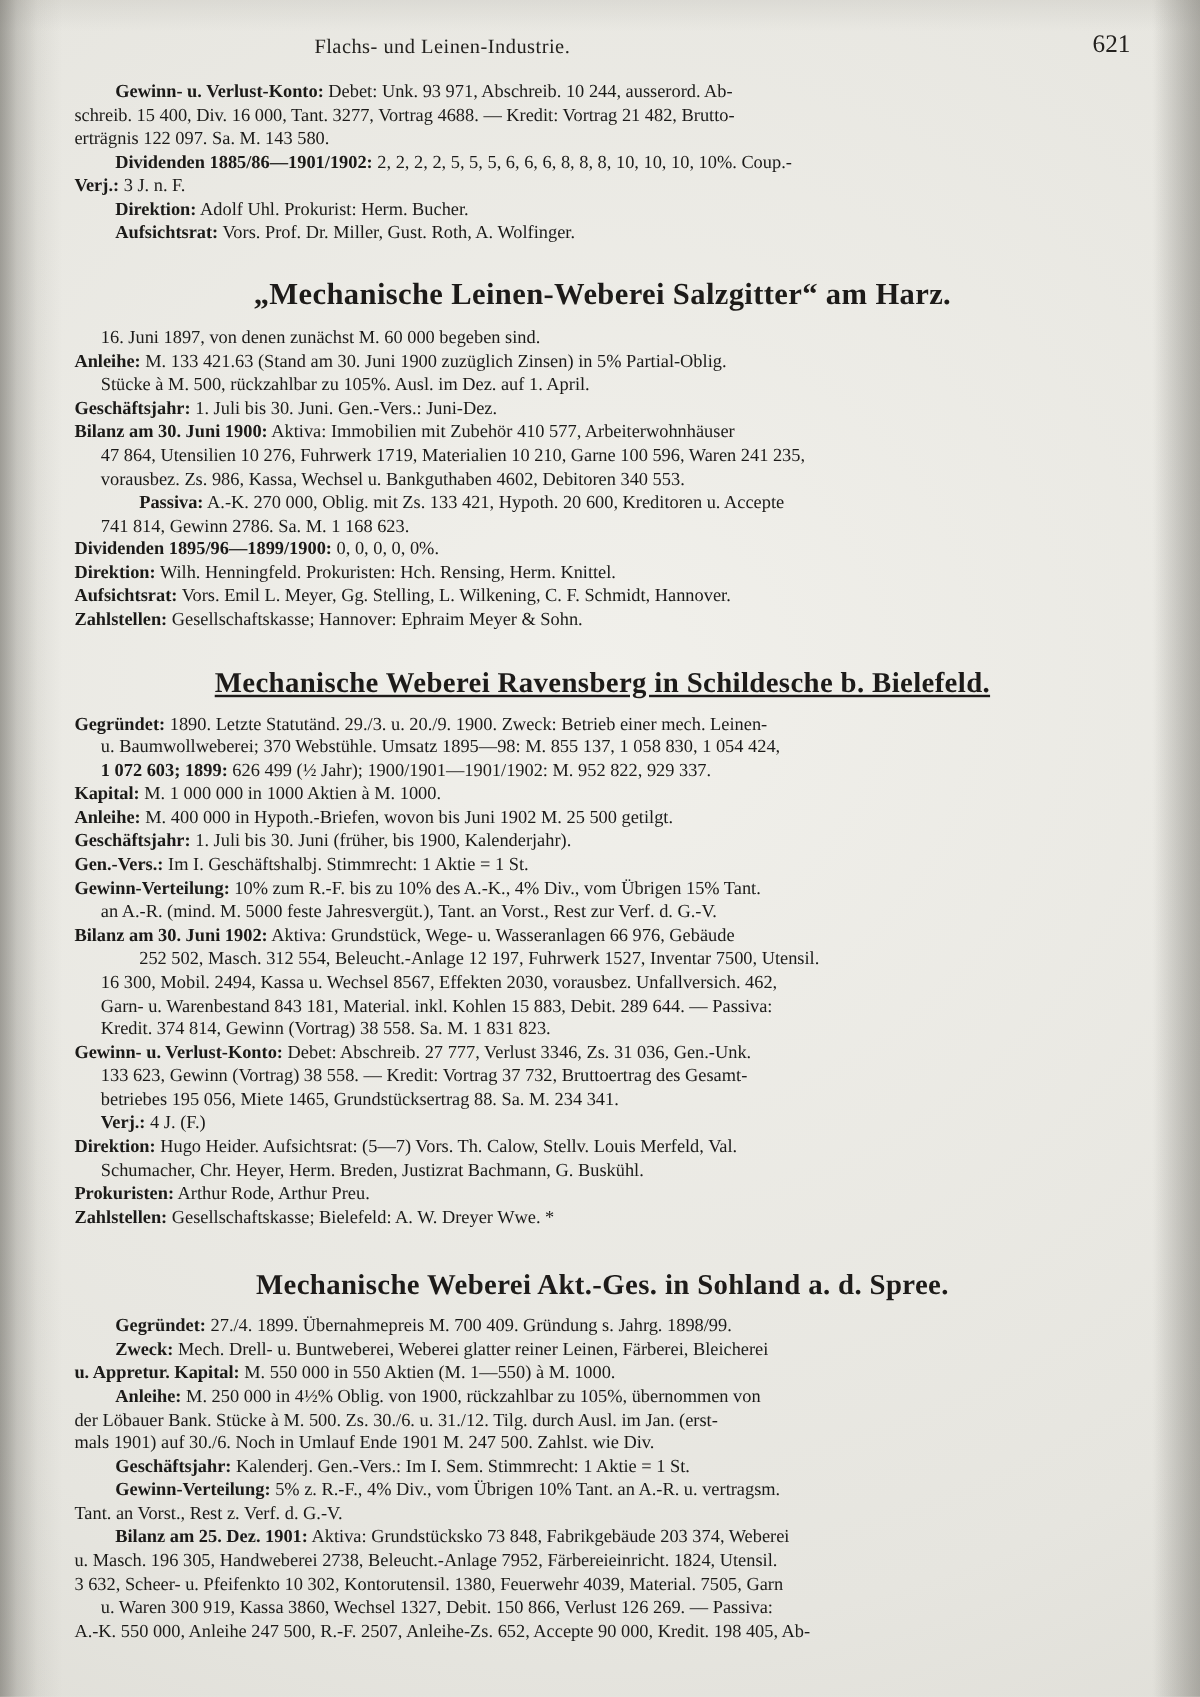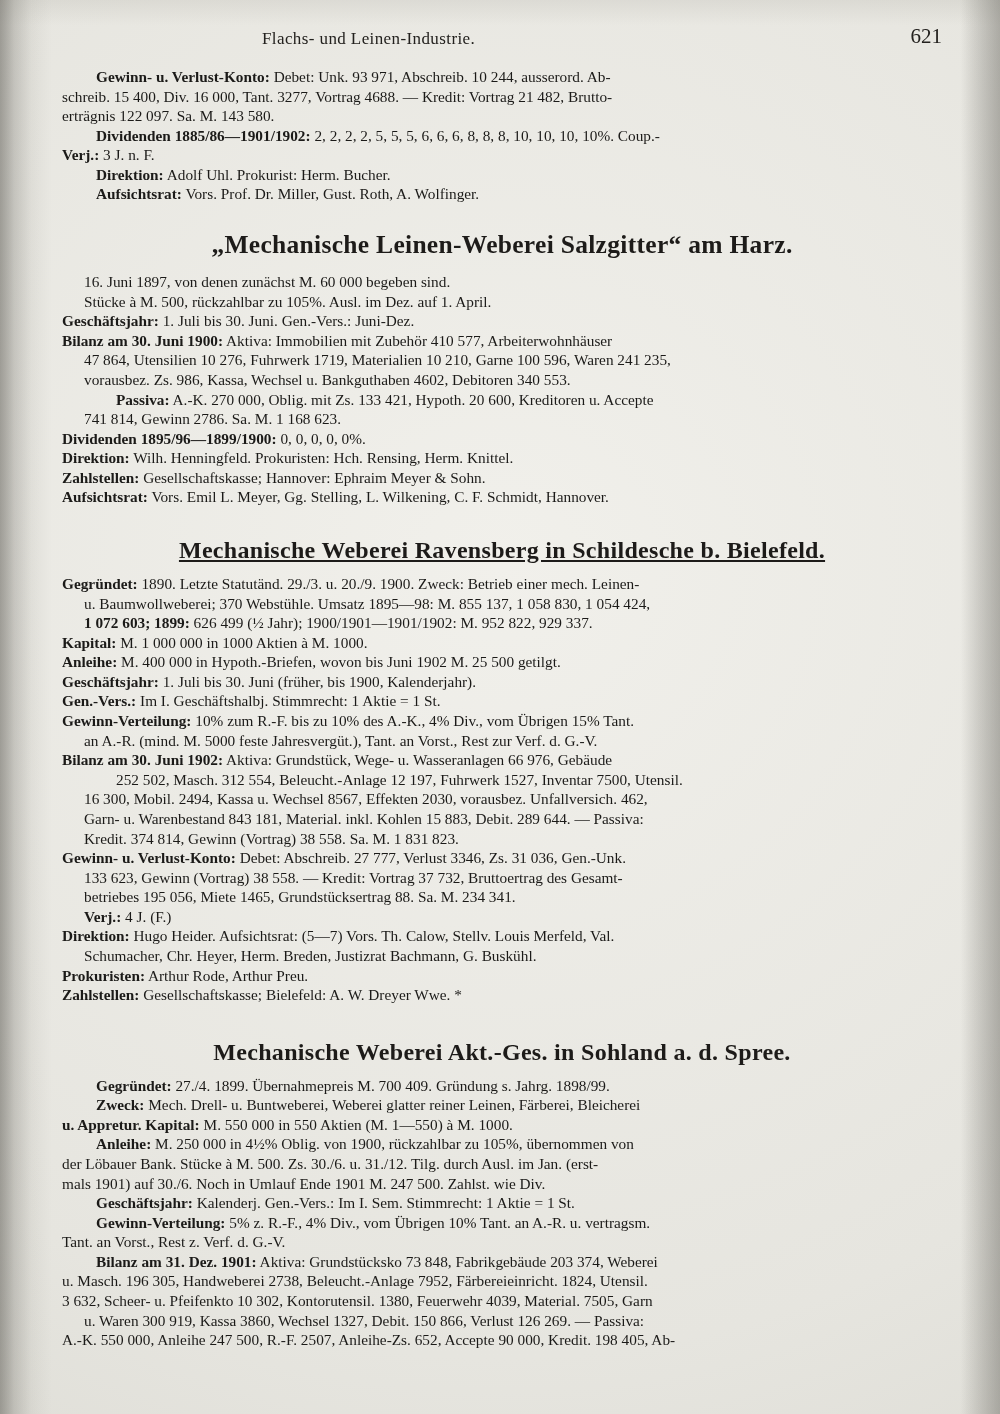--- a/index.html
+++ b/index.html
@@ -82,31 +82,32 @@
       <div class="ln">erträgnis 122 097.  Sa. M. 143 580.</div>
       <div class="ln ind1"><b>Dividenden 1885/86—1901/1902:</b> 2, 2, 2, 2, 5, 5, 5, 6, 6, 6, 8, 8, 8, 10, 10, 10, 10%.  Coup.-</div>
       <div class="ln"><b>Verj.:</b> 3 J. n. F.</div>
       <div class="ln ind1"><b>Direktion:</b> Adolf Uhl.  Prokurist: Herm. Bucher.</div>
       <div class="ln ind1"><b>Aufsichtsrat:</b> Vors. Prof. Dr. Miller, Gust. Roth, A. Wolfinger.</div>
     </div>
 
     <h2 class="sect">„Mechanische Leinen-Weberei Salzgitter“ am Harz.</h2>
     <div class="blk">
       <div class="ln ind3">16. Juni 1897, von denen zunächst M. 60 000 begeben sind.</div>
+      <div class="ln"><b>Anleihe:</b> M. 133 421.63 (Stand am 30. Juni 1900 zuzüglich Zinsen) in 5% Partial-Oblig.</div>
       <div class="ln ind3">Stücke à M. 500, rückzahlbar zu 105%.  Ausl. im Dez. auf 1. April.</div>
       <div class="ln"><b>Geschäftsjahr:</b> 1. Juli bis 30. Juni.  Gen.-Vers.: Juni-Dez.</div>
       <div class="ln"><b>Bilanz am 30. Juni 1900:</b> Aktiva: Immobilien mit Zubehör 410 577, Arbeiterwohnhäuser</div>
       <div class="ln ind3">47 864, Utensilien 10 276, Fuhrwerk 1719, Materialien 10 210, Garne 100 596, Waren 241 235,</div>
       <div class="ln ind3">vorausbez. Zs. 986, Kassa, Wechsel u. Bankguthaben 4602, Debitoren 340 553.</div>
       <div class="ln ind2"><b>Passiva:</b> A.-K. 270 000, Oblig. mit Zs. 133 421, Hypoth. 20 600, Kreditoren u. Accepte</div>
       <div class="ln ind3">741 814, Gewinn 2786.  Sa. M. 1 168 623.</div>
       <div class="ln"><b>Dividenden 1895/96—1899/1900:</b> 0, 0, 0, 0, 0%.</div>
       <div class="ln"><b>Direktion:</b> Wilh. Henningfeld.      Prokuristen: Hch. Rensing, Herm. Knittel.</div>
+      <div class="ln"><b>Aufsichtsrat:</b> Vors. Emil L. Meyer, Gg. Stelling, L. Wilkening, C. F. Schmidt, Hannover.</div>
       <div class="ln"><b>Zahlstellen:</b> Gesellschaftskasse; Hannover: Ephraim Meyer &amp; Sohn.</div>
-      <div class="ln"><b>Aufsichtsrat:</b> Vors. Emil L. Meyer, Gg. Stelling, L. Wilkening, C. F. Schmidt, Hannover.</div>
     </div>
 
     <h2 class="sect s2">Mechanische Weberei Ravensberg in Schildesche b. Bielefeld.</h2>
     <div class="blk">
       <div class="ln"><b>Gegründet:</b> 1890.  Letzte Statutänd. 29./3. u. 20./9. 1900.   Zweck: Betrieb einer mech. Leinen-</div>
       <div class="ln ind3">u. Baumwollweberei; 370 Webstühle.  Umsatz 1895—98: M. 855 137, 1 058 830, 1 054 424,</div>
       <div class="ln ind3"><b>1 072 603; 1899:</b> 626 499 (½ Jahr); 1900/1901—1901/1902: M. 952 822, 929 337.</div>
       <div class="ln"><b>Kapital:</b> M. 1 000 000 in 1000 Aktien à M. 1000.</div>
       <div class="ln"><b>Anleihe:</b> M. 400 000 in Hypoth.-Briefen, wovon bis Juni 1902 M. 25 500 getilgt.</div>
       <div class="ln"><b>Geschäftsjahr:</b> 1. Juli bis 30. Juni (früher, bis 1900, Kalenderjahr).</div>
@@ -132,21 +133,21 @@
     <div class="blk">
       <div class="ln ind1"><b>Gegründet:</b> 27./4. 1899.  Übernahmepreis M. 700 409.  Gründung s. Jahrg. 1898/99.</div>
       <div class="ln ind1"><b>Zweck:</b> Mech. Drell- u. Buntweberei, Weberei glatter reiner Leinen, Färberei, Bleicherei</div>
       <div class="ln"><b>u. Appretur.      Kapital:</b> M. 550 000 in 550 Aktien (M. 1—550) à M. 1000.</div>
       <div class="ln ind1"><b>Anleihe:</b> M. 250 000 in 4½% Oblig. von 1900, rückzahlbar zu 105%, übernommen von</div>
       <div class="ln">der Löbauer Bank.  Stücke à M. 500.  Zs. 30./6. u. 31./12.  Tilg. durch Ausl. im Jan. (erst-</div>
       <div class="ln">mals 1901) auf 30./6.  Noch in Umlauf Ende 1901 M. 247 500.  Zahlst. wie Div.</div>
       <div class="ln ind1"><b>Geschäftsjahr:</b> Kalenderj.  Gen.-Vers.: Im I. Sem.   Stimmrecht: 1 Aktie = 1 St.</div>
       <div class="ln ind1"><b>Gewinn-Verteilung:</b> 5% z. R.-F., 4% Div., vom Übrigen 10% Tant. an A.-R. u. vertragsm.</div>
       <div class="ln">Tant. an Vorst., Rest z. Verf. d. G.-V.</div>
-      <div class="ln ind1"><b>Bilanz am 31. Dez. 1901:</b> Aktiva: Grundstücksko 73 848, Fabrikgebäude 203 374, Weberei</div>
+      <div class="ln ind1"><b>Bilanz am 25. Dez. 1901:</b> Aktiva: Grundstücksko 73 848, Fabrikgebäude 203 374, Weberei</div>
       <div class="ln">u. Masch. 196 305, Handweberei 2738, Beleucht.-Anlage 7952, Färbereieinricht. 1824, Utensil.</div>
       <div class="ln">3 632, Scheer- u. Pfeifenkto 10 302, Kontorutensil. 1380, Feuerwehr 4039, Material. 7505, Garn</div>
       <div class="ln ind3">u. Waren 300 919, Kassa 3860, Wechsel 1327, Debit. 150 866, Verlust 126 269. — Passiva:</div>
       <div class="ln">A.-K. 550 000, Anleihe 247 500, R.-F. 2507, Anleihe-Zs. 652, Accepte 90 000, Kredit. 198 405, Ab-</div>
 
     </div>
 
   </div>
   <div class="edge-l"></div>
   <div class="edge-r"></div>

